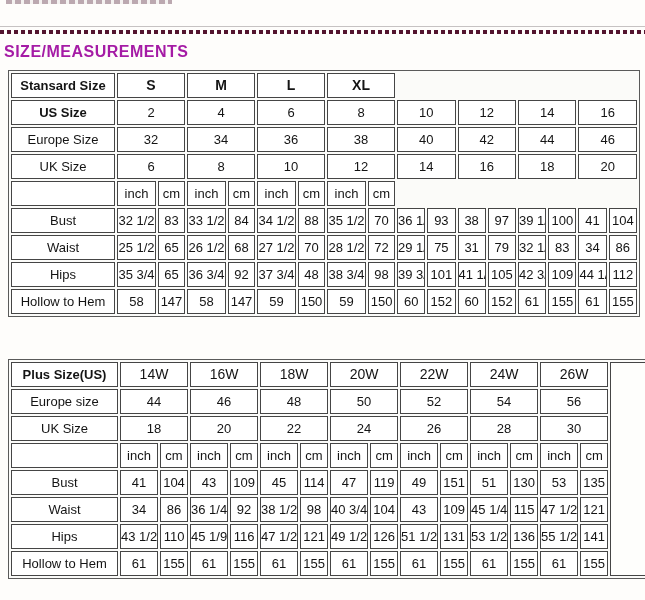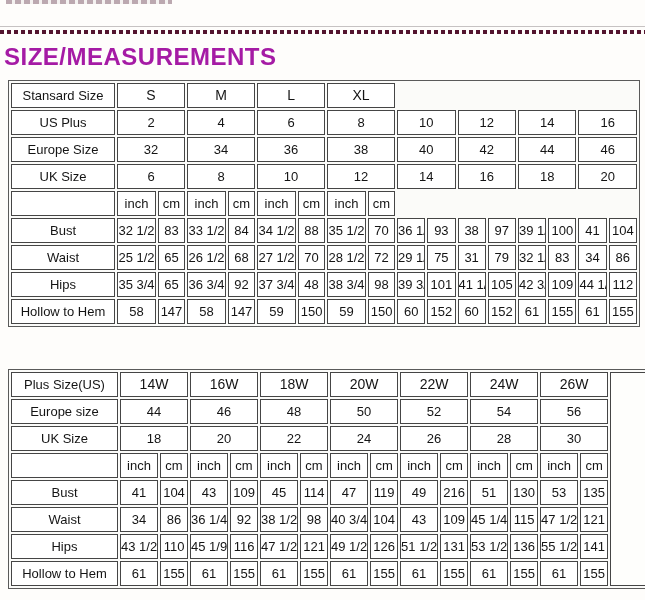--- a/index.html
+++ b/index.html
@@ -16,35 +16,35 @@
       rgba(80,30,55,0.38) 0 6px, rgba(160,150,155,0.10) 6px 9px);
     filter:blur(0.6px);
   }
   .hairline{position:absolute;left:0;top:26px;width:645px;height:0;border-top:1px solid #c6c2c2;}
   .dashline{
     position:absolute;left:0;top:30px;width:645px;height:4px;
     background:repeating-linear-gradient(90deg,#53142e 0 4px,transparent 4px 7px);
   }
   .page-title{
     margin:5px 0 9px 4px;
-    font-size:24px;font-weight:bold;letter-spacing:0.5px;
+    font-size:16px;font-weight:bold;letter-spacing:0.5px;
     color:#a51ba5;
   }
   table.size-table{
     border-collapse:separate;border-spacing:2px;table-layout:fixed;
     margin-left:8px;width:632px;background:#fbfbf9;
     border:1px solid #5a5a5a;
   }
   table.size-table td{
     border:1px solid #454545;background:#fff;
     text-align:center;vertical-align:middle;
     font-size:13px;line-height:15px;color:#141414;
     height:21px;padding:1px 0;overflow:hidden;white-space:nowrap;
   }
-  table.size-table td.bold{font-weight:normal;}
+  table.size-table td.bold{font-weight:bold;}
   table.size-table td.group-hd{font-size:14px;}
   table.size-table td.empty-col{background:#fefefc;}
   .table-gap{height:42px;}
 </style>
 </head>
 <body>
 
 <div class="top-area">
   <div class="cutoff-strip"></div>
   <div class="hairline"></div>
@@ -67,21 +67,21 @@
     </colgroup>
     <tbody>
       <tr>
         <td class="bold">Stansard Size</td>
         <td colspan="2" class="group-hd bold">S</td>
         <td colspan="2" class="group-hd bold">M</td>
         <td colspan="2" class="group-hd bold">L</td>
         <td colspan="2" class="group-hd bold">XL</td>
       </tr>
       <tr>
-        <td class="bold">US Plus</td>
+        <td class="bold">US Size</td>
         <td colspan="2">2</td>
         <td colspan="2">4</td>
         <td colspan="2">6</td>
         <td colspan="2">8</td>
         <td colspan="2">10</td>
         <td colspan="2">12</td>
         <td colspan="2">14</td>
         <td colspan="2">16</td>
       </tr>
       <tr>
@@ -270,21 +270,21 @@
         <td>Bust</td>
         <td>41</td>
         <td>104</td>
         <td>43</td>
         <td>109</td>
         <td>45</td>
         <td>114</td>
         <td>47</td>
         <td>119</td>
         <td>49</td>
-        <td>216</td>
+        <td>151</td>
         <td>51</td>
         <td>130</td>
         <td>53</td>
         <td>135</td>
       </tr>
       <tr>
         <td>Waist</td>
         <td>34</td>
         <td>86</td>
         <td>36 1/4</td>

